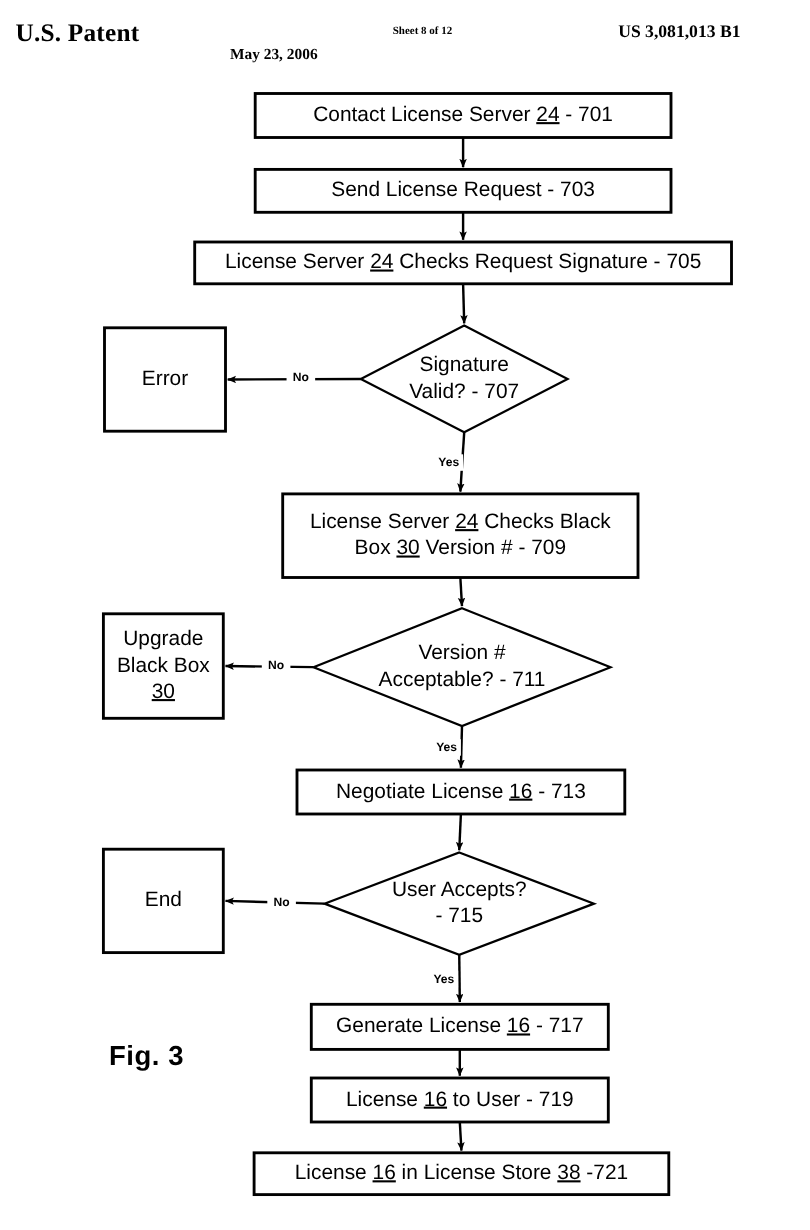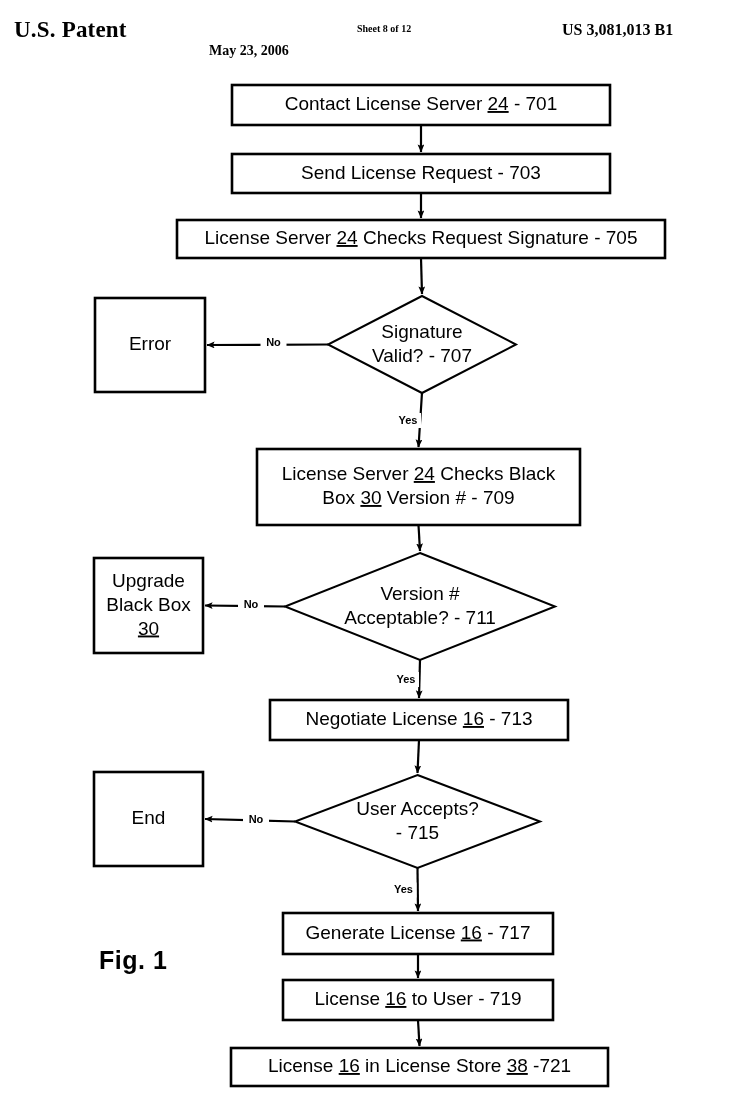--- a/index.html
+++ b/index.html
@@ -118,21 +118,21 @@
 </head>
 <body>
 
 <div class="patent-header">
   <div class="hdr-title">U.S. Patent</div>
   <div class="hdr-date">May 23, 2006</div>
   <div class="hdr-sheet">Sheet 8 of 12</div>
   <div class="hdr-number">US 3,081,013 B1</div>
 </div>
 
-<div class="fig-label">Fig. 1</div>
+<div class="fig-label">Fig. 3</div>
 
 <svg id="flowchart" viewBox="0 0 736 1118">
   <defs>
     <marker id="arrowhead" markerWidth="9" markerHeight="9" refX="7.6" refY="3.4" orient="auto" markerUnits="userSpaceOnUse">
       <path d="M0,0 L8,3.4 L0,6.8 L1.7,3.4 Z" fill="#000000"></path>
     </marker>
   </defs>
   <g id="edges-layer">
       <g>
         <line x1="421" y1="125" x2="421" y2="152" class="edge-line" marker-end="url(#arrowhead)"></line>

